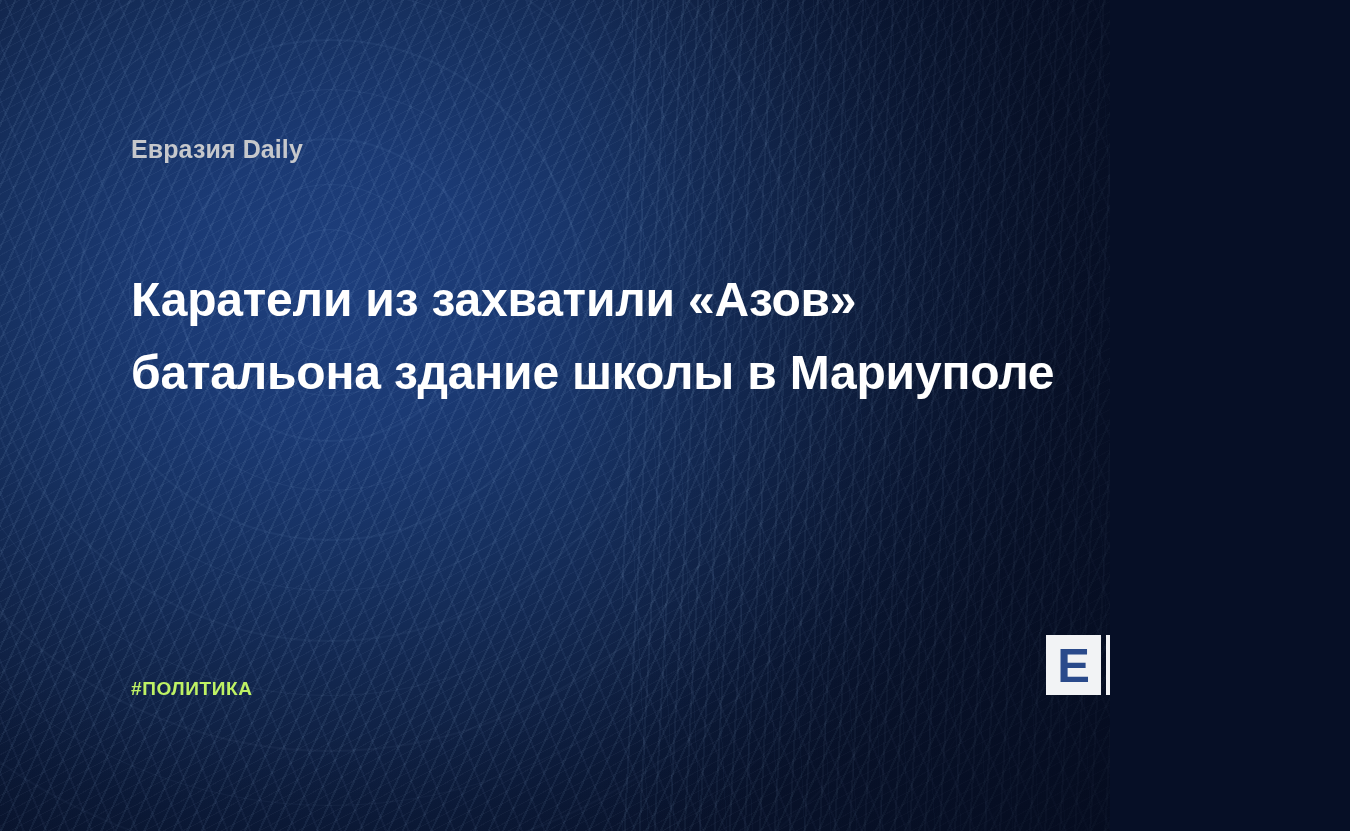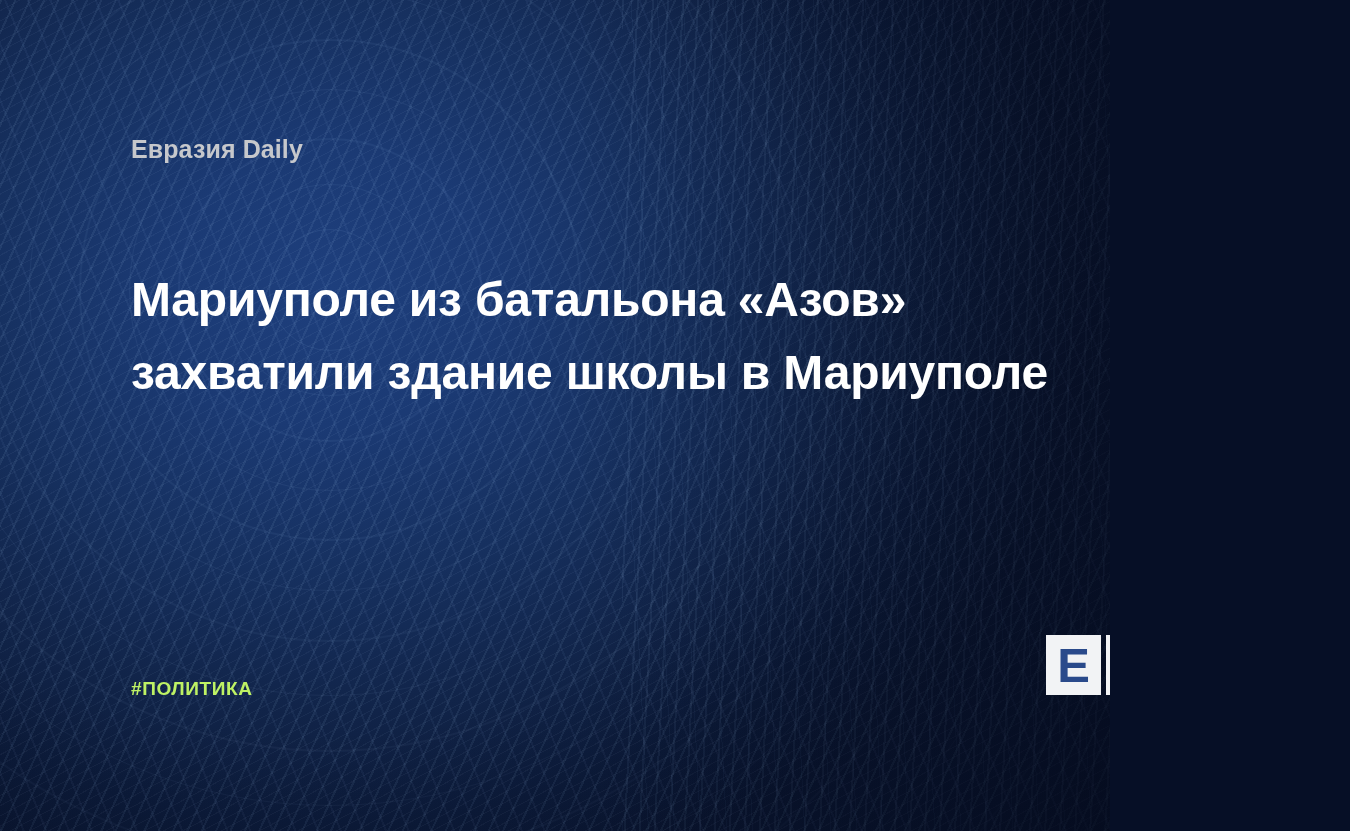--- a/index.html
+++ b/index.html
@@ -218,22 +218,22 @@
 
   <div class="bg-layer speckle"></div>
   <div class="bg-layer speckle-right"></div>
   <div class="bg-layer bg-vignette"></div>
 
   <div class="content">
 
     <div id="brand">Евразия Daily</div>
 
     <div id="headline">
-      <span class="line">Мариуполе из батальона «Азов»</span>
-      <span class="line">захватили здание школы в Мариуполе</span>
+      <span class="line">Каратели из захватили «Азов»</span>
+      <span class="line">батальона здание школы в Мариуполе</span>
     </div>
 
     <div id="hashtag">#ПОЛИТИКА</div>
 
     <div id="logo">
 
       <div class="tile tile-e">
         <span class="glyph">E</span>
       </div>
 

